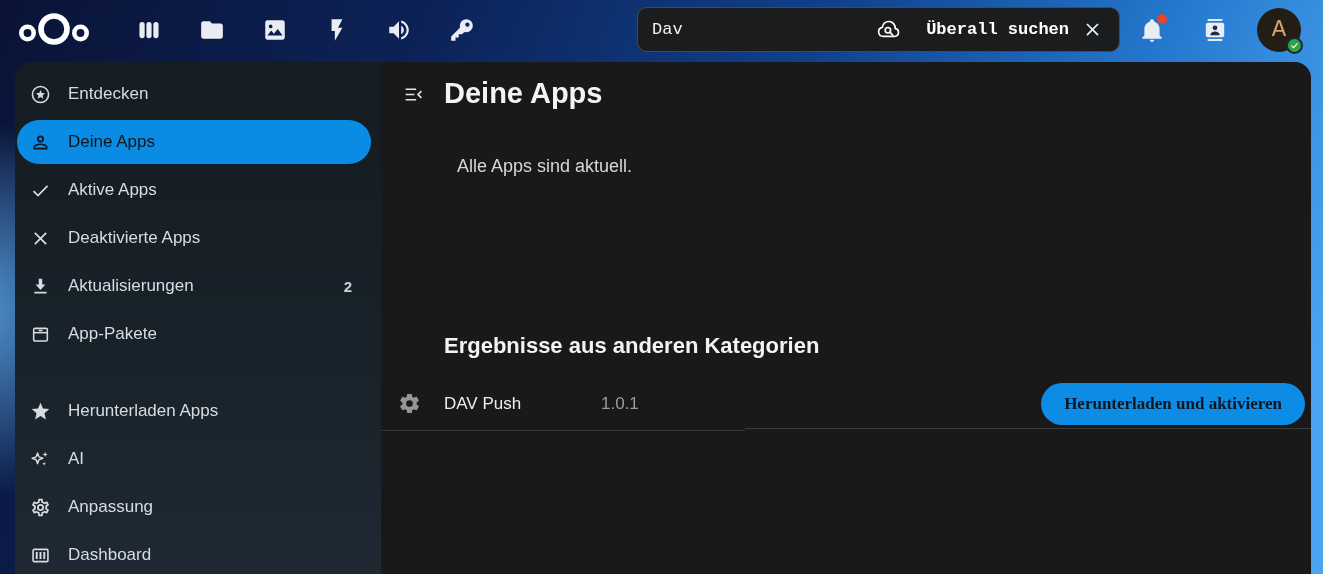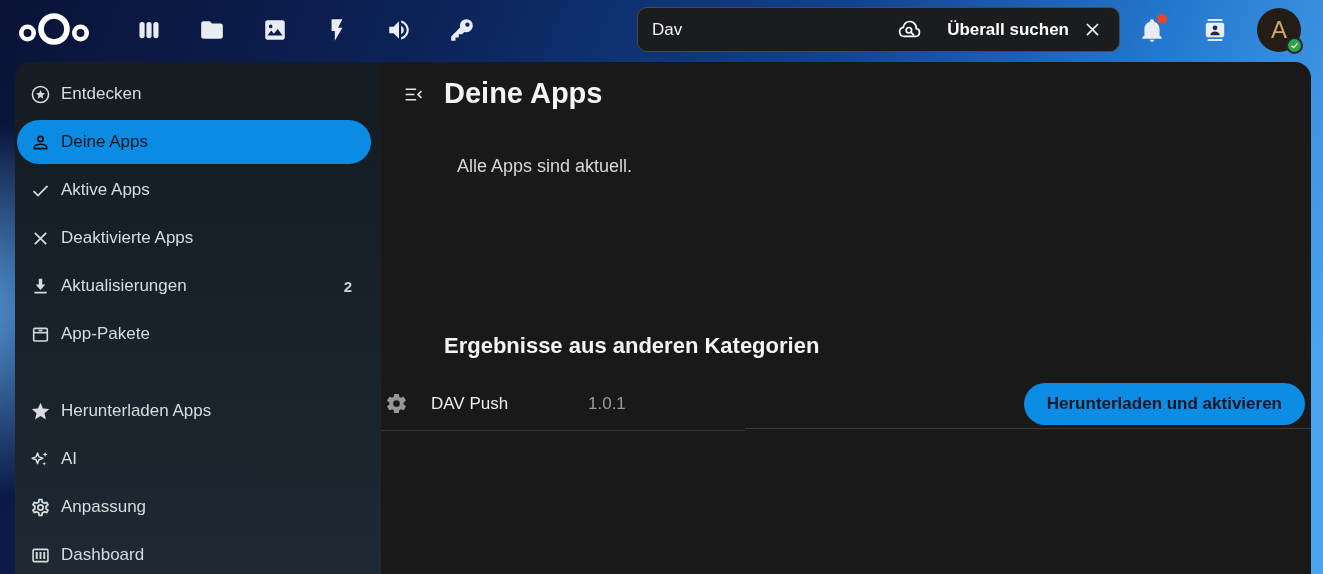--- a/index.html
+++ b/index.html
@@ -7,21 +7,21 @@
   body {
     font-family:"Liberation Sans","DejaVu Sans",sans-serif;
     background:linear-gradient(112deg,#0a1336 0%,#0c2257 28%,#10418c 54%,#2478cf 76%,#4ba4ef 94%);
     position:relative;
   }
   body::before{ content:""; position:absolute; inset:0;
     background:radial-gradient(circle 270px at -30px 310px, rgba(96,174,240,.85), rgba(96,174,240,0) 70%);
     pointer-events:none; }
 
   
-  .header { position:absolute; left:0; top:0; right:0; height:62px; z-index:3; }
+  .header { position:absolute; left:0; top:0; right:0; height:62px; z-index:3;font-family:Liberation Mono, monospace; }
   .logo { position:absolute; left:14px; top:8px; width:80px; height:44px; display:flex; align-items:center; justify-content:center; cursor:pointer; }
   .appicon-btn { position:absolute; top:7px; width:46px; height:46px; display:flex; align-items:center; justify-content:center; border:none; background:transparent; cursor:pointer; }
   .appicon-btn svg { width:26px; height:26px; fill:#e9edf3; }
   .hdr-right-btn { position:absolute; top:7px; width:46px; height:46px; display:flex; align-items:center; justify-content:center; border:none; background:transparent; cursor:pointer; }
 
   .searchbox { position:absolute; left:637px; top:7px; width:483px; height:45px;
     background:#1b1c1e; border:1px solid #48494d; border-radius:10px;
     display:flex; align-items:center; padding:0 8px 0 14px; }
   .searchbox input { flex:1; min-width:0; background:transparent; border:none; outline:none;
     color:#f2f2f2; font-size:17px; font-family:inherit; }
@@ -38,43 +38,43 @@
   .avatar-letter { color:#d0a46c; font-size:24px; line-height:1; }
   .status-badge { position:absolute; right:-2px; bottom:-2px; width:17px; height:17px; border-radius:50%;
     background:#2fa345; border:2px solid #1b2836; display:flex; align-items:center; justify-content:center; }
   .status-badge svg { width:9px; height:9px; stroke:#fff; stroke-width:3; fill:none; }
 
   
   .sidebar { position:absolute; left:15px; top:62px; width:366px; bottom:0; z-index:2;
     background:linear-gradient(180deg,#151c22 0%,#18222a 55%,#1e2933 100%);
     border-top-left-radius:16px; padding-top:10px; }
   .nav-item { height:44px; margin:0 10px 4px 2px; border-radius:24px; display:flex; align-items:center;
-    gap:10px; padding:0 10px 0 13px; color:#d8dcdf; font-size:17px; cursor:pointer; }
+    gap:17px; padding:0 10px 0 13px; color:#d8dcdf; font-size:17px; cursor:pointer; }
   .nav-item svg { width:21px; height:21px; flex:none; }
   .nav-item .stroke { fill:none; stroke:currentColor; }
   .nav-item.active { background:#0a8ce4; color:#0f151b; }
   .nav-badge { margin-left:auto; padding-right:9px; font-size:15px; font-weight:700; color:#ccd3d8; }
   .nav-spacer { height:29px; }
 
   
   .content { position:absolute; left:381px; top:62px; right:12px; bottom:0; z-index:2;
     background:#191919; border-top-right-radius:16px; }
   .nav-toggle { position:absolute; left:15px; top:15px; width:34px; height:34px; display:flex;
     align-items:center; justify-content:center; background:transparent; border:none; cursor:pointer; }
   .nav-toggle svg { width:21px; height:21px; }
   .page-title { position:absolute; left:63px; top:15px; font-size:29px; font-weight:700; color:#f3f4f6; }
   .empty-msg { position:absolute; left:76px; top:94px; font-size:18px; color:#d5d7d9; }
   .section-title { position:absolute; left:63px; top:271px; font-size:22px; font-weight:700; color:#f2f3f4; }
 
-  .app-row { position:absolute; left:0; right:0; top:315px; height:53px; display:flex; align-items:center; padding-left:4px; }
+  .app-row { position:absolute; left:0; right:0; top:315px; height:53px; display:flex; align-items:center; padding-left:17px; }
   .app-row .gear { width:23px; height:23px; fill:#969696; flex:none; }
   .app-name { margin-left:23px; width:157px; font-size:17px; color:#ededed; }
   .app-version { font-size:17px; color:#9b9b9b; }
   .app-action { margin-left:auto; margin-right:6px; height:42px; padding:0 23px; border:none; border-radius:21px;
-    background:#0d8ce5; color:#0e1620; font-size:17px; font-weight:700; font-family:Liberation Sans, sans-serif; cursor:pointer; }
+    background:#0d8ce5; color:#0e1620; font-size:17px; font-weight:700; font-family:Liberation Serif, serif; cursor:pointer; }
   .row-border-l { position:absolute; left:0; width:364px; top:368px; height:1px; background:#343434; }
   .row-border-r { position:absolute; left:364px; right:0; top:366px; height:1px; background:#3b3b3b; }
 </style>
 </head>
 <body>
 
 <div class="header">
   <div class="logo">
     <svg viewBox="0 0 80 44">
       <circle cx="40" cy="21" r="13" fill="none" stroke="#fff" stroke-width="5.6"></circle>

